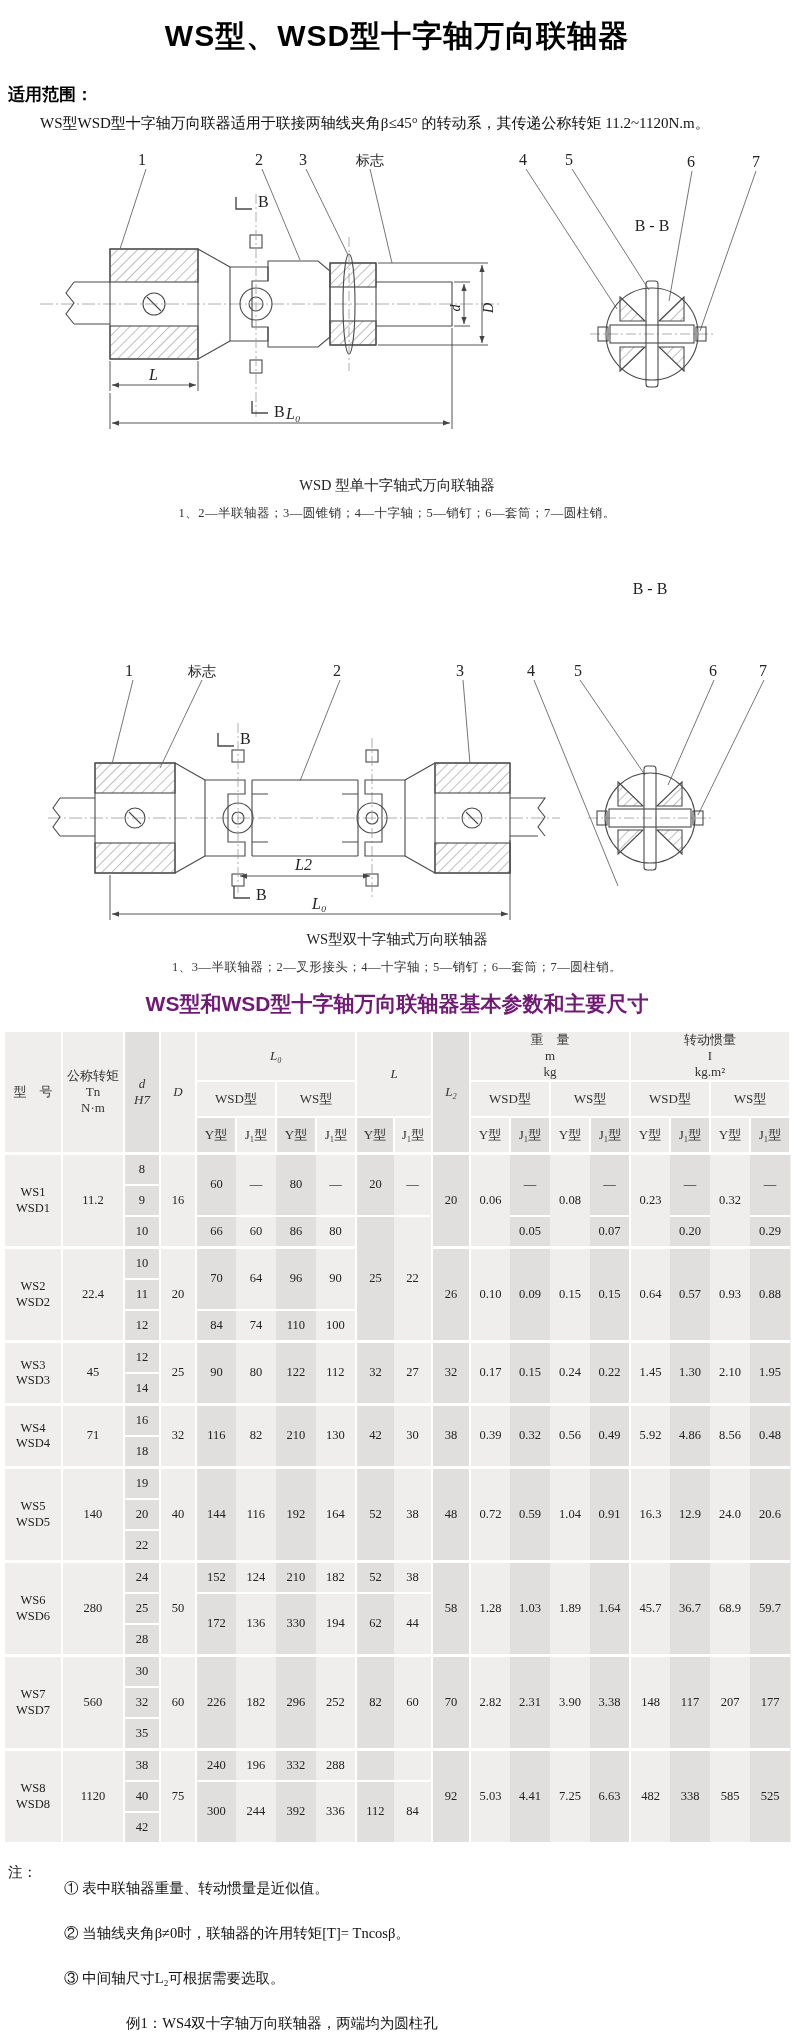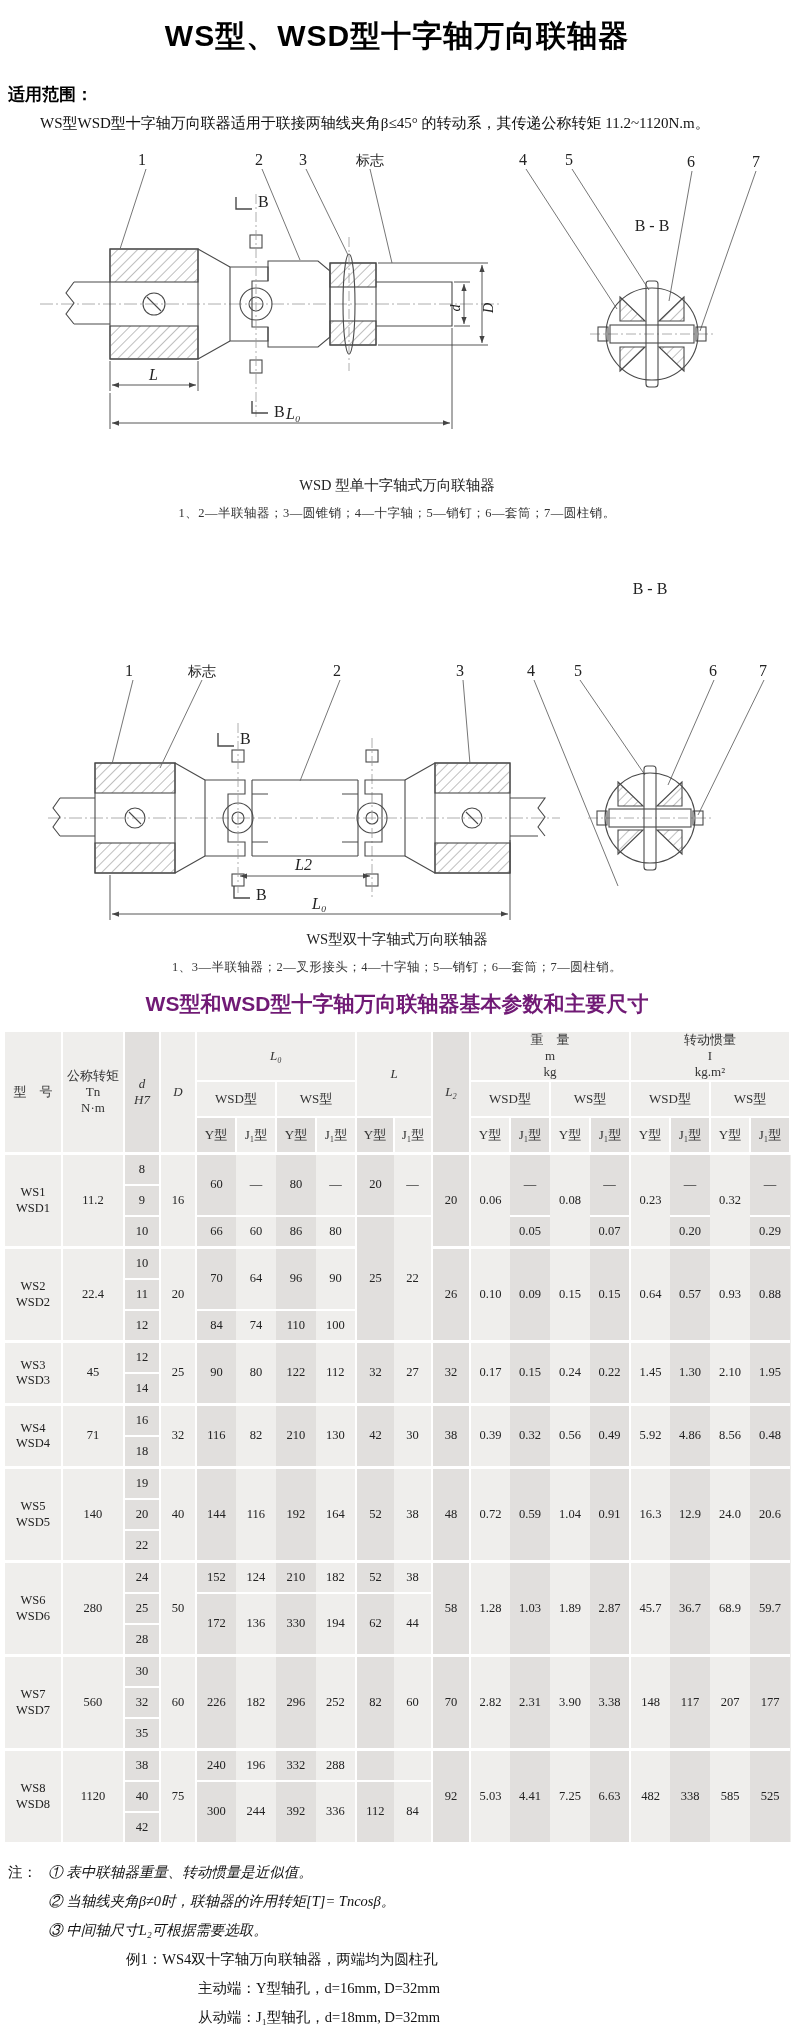--- a/index.html
+++ b/index.html
@@ -22,21 +22,21 @@
   table.params th{border:2px solid #fff;height:34px;font-size:13px;color:#333;}
   table.params td{border-top:2px solid #fff;height:29px;}
   table.params td.gl{border-left:2px solid #fff;}
   table.params tr.gs > td{border-top:3px solid #fff;}
   .bd{background:#e1dfdd;}
   .it{font-style:italic;}
   .notes{font-size:14.5px;margin:16px 8px 0 8px;line-height:2.0;color:#111;}
   .notes .nrow{display:flex;}
   .notes .nprefix{flex:0 0 40px;}
   .notes .nitems{flex:1;}
-  .notes .nitem{margin:0;font-style:italic;}
+  .notes .nitem{margin:16px;}
   .ex{margin-left:78px;}
   .ex .ex-l1{margin-left:0;}
   .ex .ex-l2,.ex .ex-l3{margin-left:72px;}
 </style>
 </head>
 <body>
 
 <div class="page">
 
   <h1 class="title">WS型、WSD型十字轴万向联轴器</h1>
@@ -475,21 +475,21 @@
           <td class="bd gl">152</td>
           <td>124</td>
           <td class="bd">210</td>
           <td>182</td>
           <td class="bd gl">52</td>
           <td>38</td>
           <td rowspan="3" class="bd gl">58</td>
           <td rowspan="3" class="gl">1.28</td>
           <td rowspan="3" class="bd">1.03</td>
           <td rowspan="3">1.89</td>
-          <td rowspan="3" class="bd">2.87</td>
+          <td rowspan="3" class="bd">1.64</td>
           <td rowspan="3" class="gl">45.7</td>
           <td rowspan="3" class="bd">36.7</td>
           <td rowspan="3">68.9</td>
           <td rowspan="3" class="bd">59.7</td>
         </tr>
         <tr>
           <td class="bd gl">25</td>
           <td rowspan="2" class="bd gl">172</td>
           <td rowspan="2">136</td>
           <td rowspan="2" class="bd">330</td>

